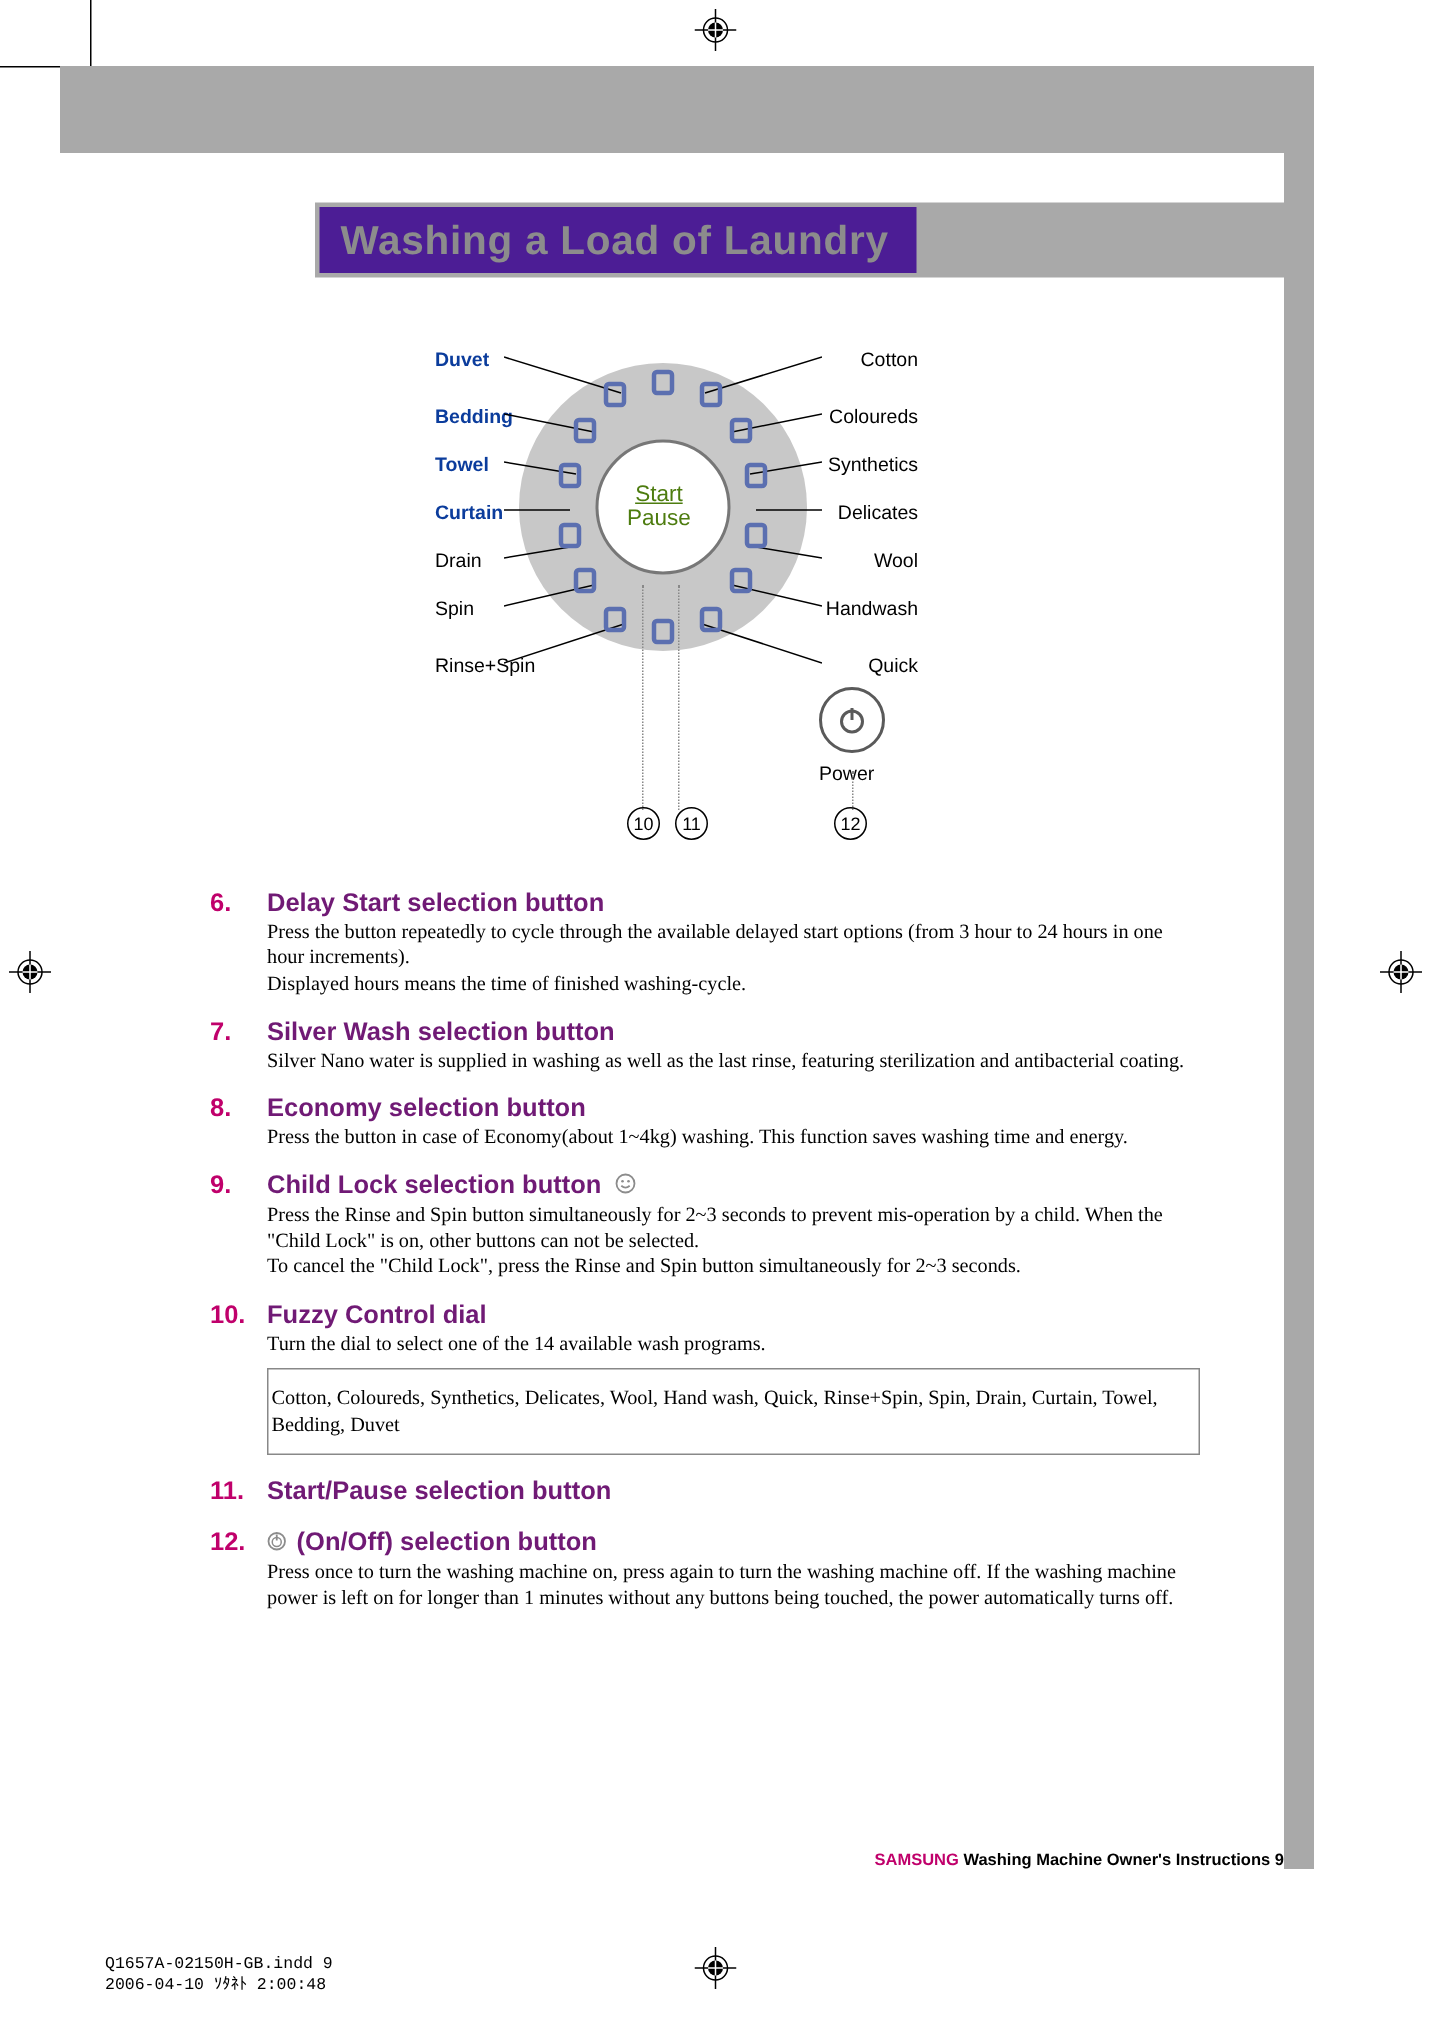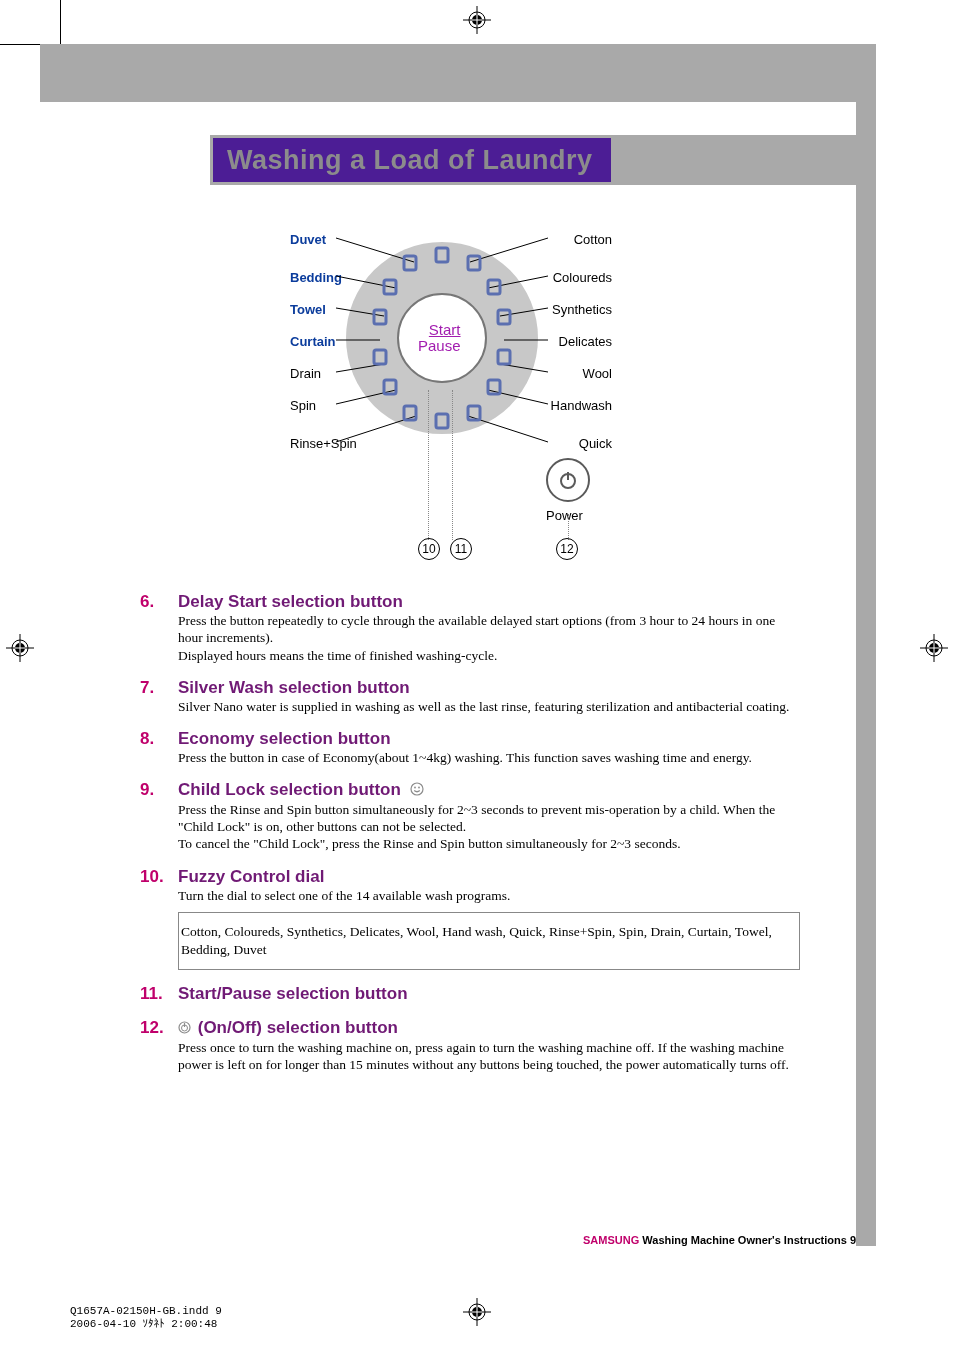--- a/index.html
+++ b/index.html
@@ -61,21 +61,21 @@
   .dl-cotton   { top: 14px;  right: 6px; text-align: center; }
   .dl-colour   { top: 52px;  right: 6px; }
   .dl-synth    { top: 84px;  right: 6px; }
   .dl-delic    { top: 116px; right: 6px; }
   .dl-wool     { top: 148px; right: 6px; }
   .dl-handwash { top: 180px; right: 6px; }
   .dl-quick    { top: 218px; right: 6px; }
   .dial-svg { position: absolute; top: 0; left: 68px; width: 212px; height: 240px; }
   .startpause {
     position: absolute; top: 104px; left: 150px; font-size: 15px;
-    text-align: right; line-height: 16px; color: #a21caf;
+    text-align: center; line-height: 16px; color: #4d7c0f;
   }
   .startpause .u { text-decoration: underline; display:block; }
   .power-btn {
     position: absolute; top: 240px; left: 278px;
     width: 44px; height: 44px; border: 2.5px solid #5a5a5a; border-radius: 50%;
     display:flex;align-items:center;justify-content:center;
   }
   .power-lbl { position: absolute; top: 290px; left: 278px; font-size: 13px; }
   .callouts { position: absolute; top: 320px; left: 150px; display:flex; gap: 10px; }
   .callout-num {
@@ -324,21 +324,21 @@
         <span class="inline-icon" style="margin-right:2px;margin-left:0;">
           <svg width="13" height="13" viewBox="0 0 13 13">
               <circle cx="6.5" cy="6.5" r="5.5" fill="none" stroke="#8c8c8c" stroke-width="1.2"></circle>
               <circle cx="6.5" cy="7" r="3" fill="none" stroke="#8c8c8c" stroke-width="1"></circle>
               <line x1="6.5" y1="2" x2="6.5" y2="6" stroke="#8c8c8c" stroke-width="1.2"></line>
             </svg>
         </span>
         <span>(On/Off) selection button</span>
       </span>
     </div>
-    <div class="sec-body">Press once to turn the washing machine on, press again to turn the washing machine off.  If the washing machine power is left on for longer than 15 minutes without any buttons being touched, the power automatically turns off.</div>
+    <div class="sec-body">Press once to turn the washing machine on, press again to turn the washing machine off.  If the washing machine power is left on for longer than 1 minutes without any buttons being touched, the power automatically turns off.</div>
   </div>
 
 </div>
 
 <div class="footer">
   <span class="brand">SAMSUNG</span><span class="rest"> Washing Machine Owner's Instructions  </span><span class="pnum">9</span>
 </div>
 
 <div class="imposition">
   <span>Q1657A-02150H-GB.indd   9</span>

